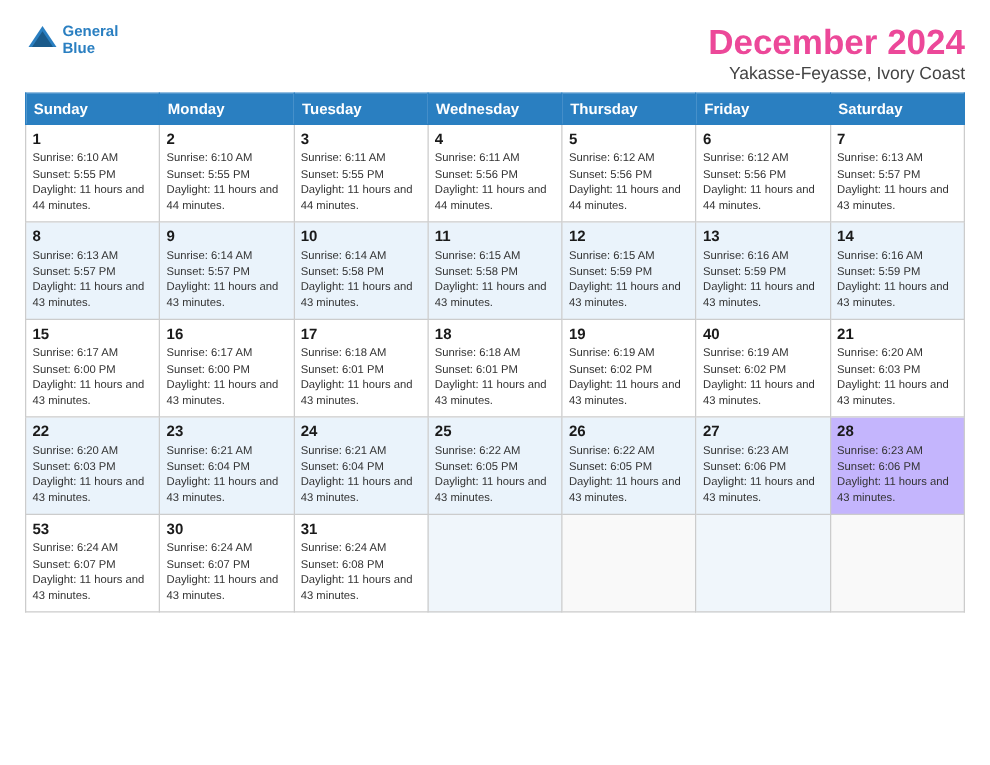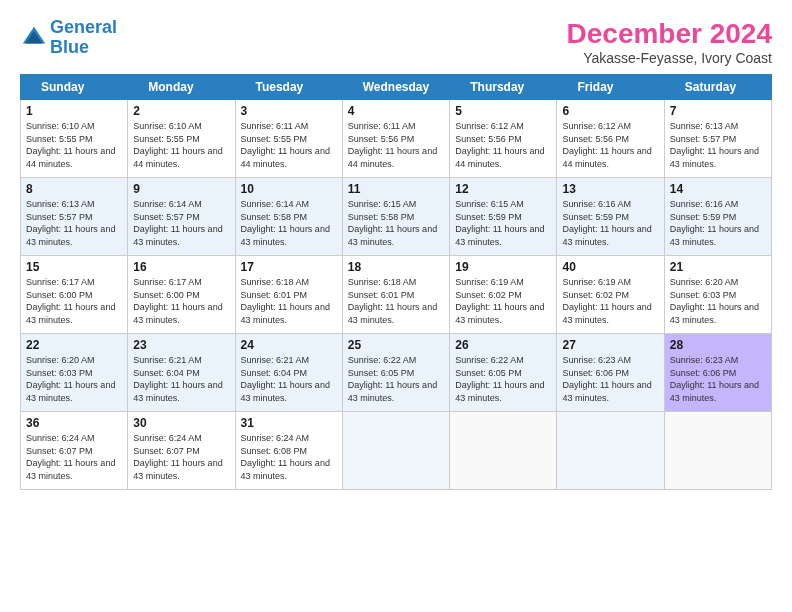--- a/index.html
+++ b/index.html
@@ -20,21 +20,21 @@
       display: flex;
       justify-content: space-between;
       align-items: flex-start;
       margin-bottom: 8px;
     }
     .logo {
       display: flex;
       align-items: center;
     }
     .logo-text {
-      font-size: 18px;
+      font-size: 12px;
       font-weight: bold;
       color: #1a1a1a;
       line-height: 1.1;
     }
     .logo-text span {
       color: #2a7fc1;
     }
     .logo-icon {
       width: 28px;
       height: 28px;
@@ -54,21 +54,21 @@
     }
     .calendar {
       width: 100%;
       border-collapse: collapse;
       font-size: 10px;
     }
     .calendar th {
       background-color: #2a7fc1;
       color: #fff;
       text-align: left;
-      padding: 5px 20px;
+      padding: 5px 6px;
       font-size: 12px;
       font-weight: bold;
       border: 1px solid #2a7fc1;
     }
     .calendar td {
       border: 1px solid #ccc;
       vertical-align: top;
       padding: 4px 5px;
       width: calc(100% / 7);
       height: 78px;
@@ -239,21 +239,21 @@
             <div class="day-num">27</div>
             <div class="day-info">Sunrise: 6:23 AM<br>Sunset: 6:06 PM<br>Daylight: 11 hours and 43 minutes.</div>
           </td>
           <td style="background-color: #c4b5fd;">
             <div class="day-num">28</div>
             <div class="day-info">Sunrise: 6:23 AM<br>Sunset: 6:06 PM<br>Daylight: 11 hours and 43 minutes.</div>
           </td>
         </tr>
         <tr>
           <td style="background-color: rgb(255, 255, 255);">
-            <div class="day-num">36</div>
+            <div class="day-num">53</div>
             <div class="day-info">Sunrise: 6:24 AM<br>Sunset: 6:07 PM<br>Daylight: 11 hours and 43 minutes.</div>
           </td>
           <td style="background-color: rgb(255, 255, 255);">
             <div class="day-num">30</div>
             <div class="day-info">Sunrise: 6:24 AM<br>Sunset: 6:07 PM<br>Daylight: 11 hours and 43 minutes.</div>
           </td>
           <td style="background-color: rgb(255, 255, 255);">
             <div class="day-num">31</div>
             <div class="day-info">Sunrise: 6:24 AM<br>Sunset: 6:08 PM<br>Daylight: 11 hours and 43 minutes.</div>
           </td>

